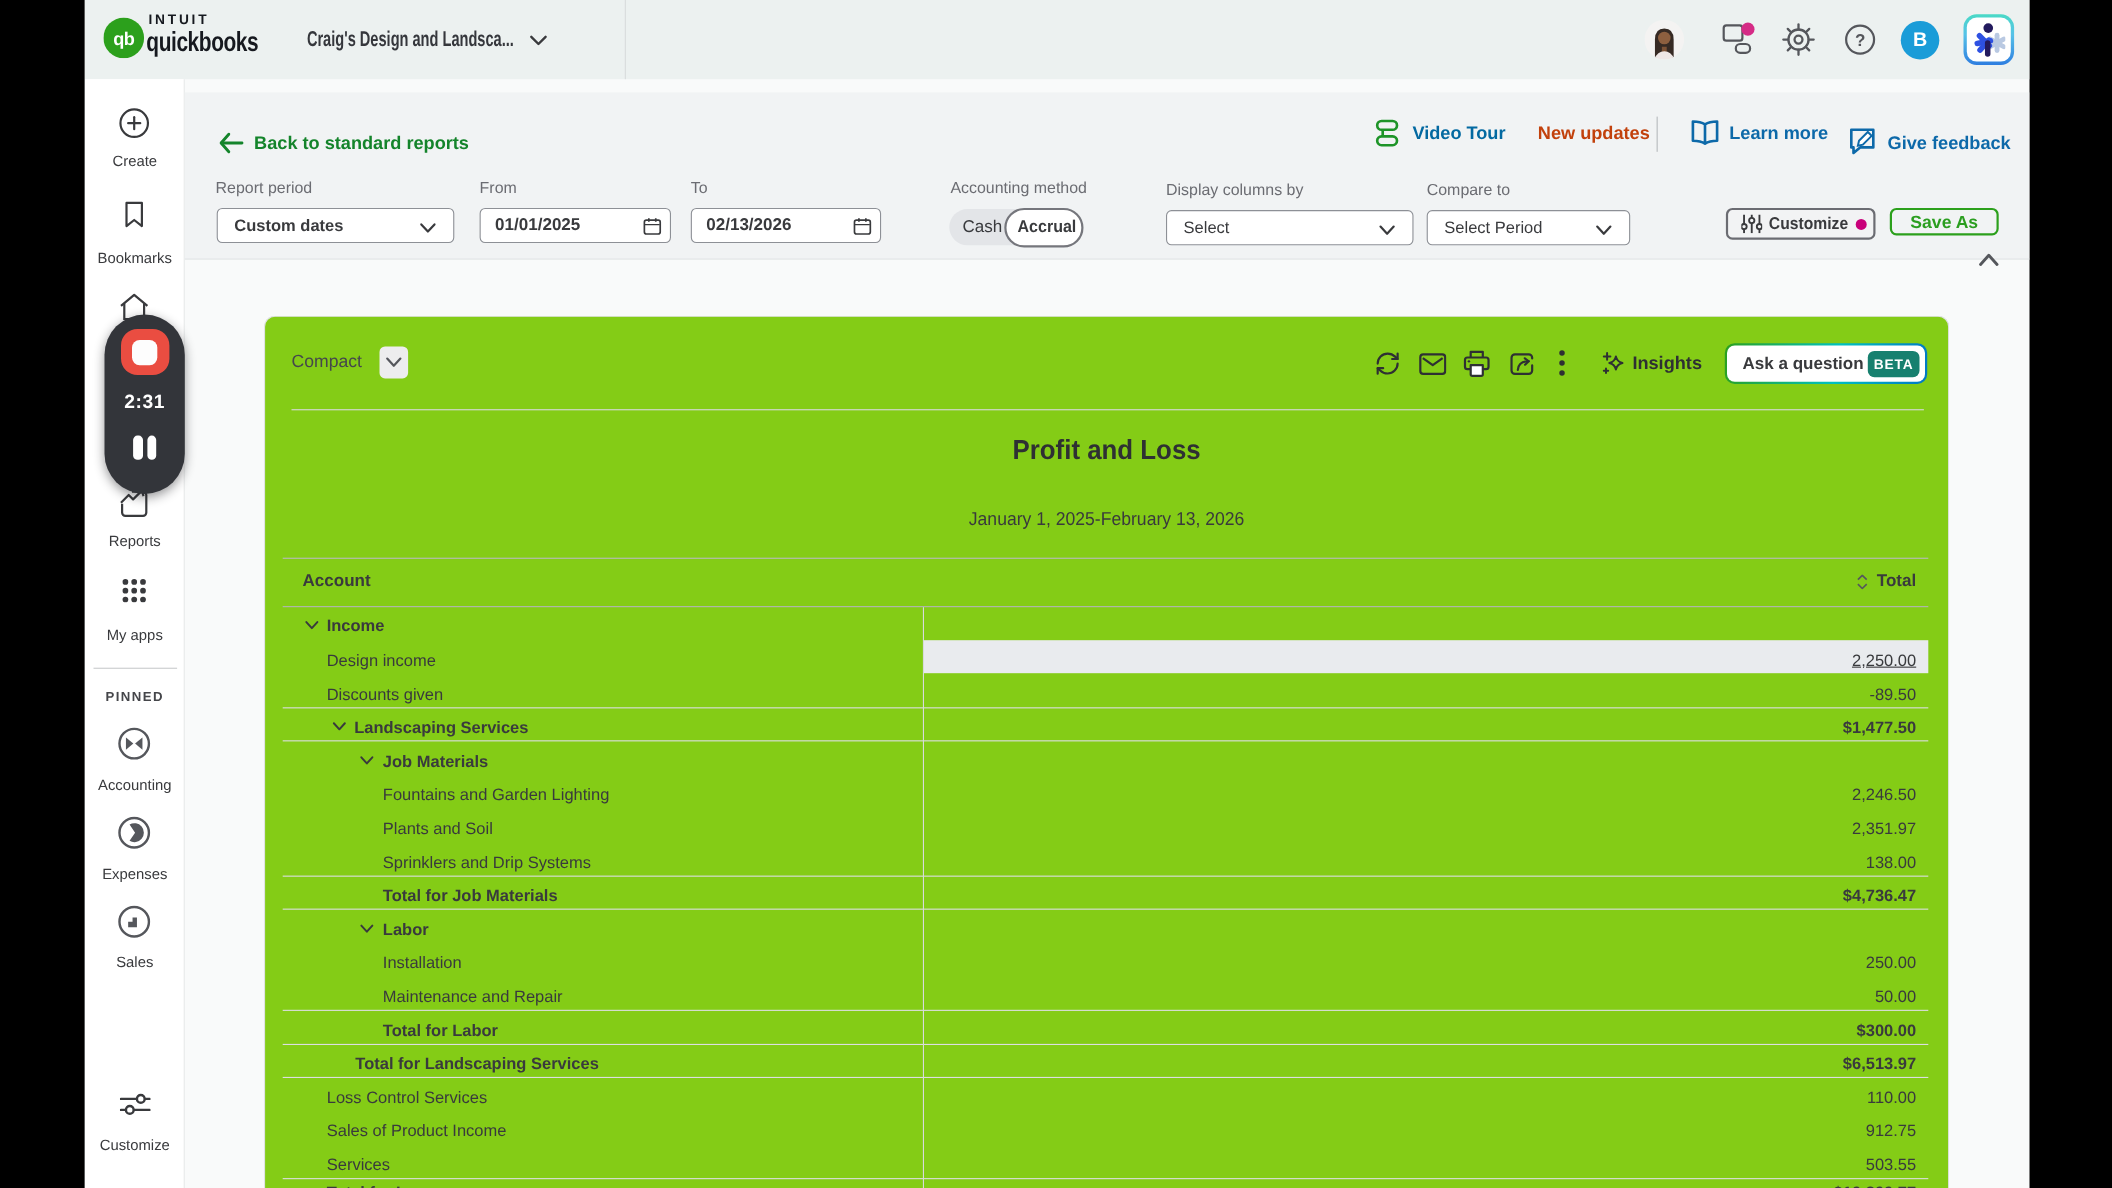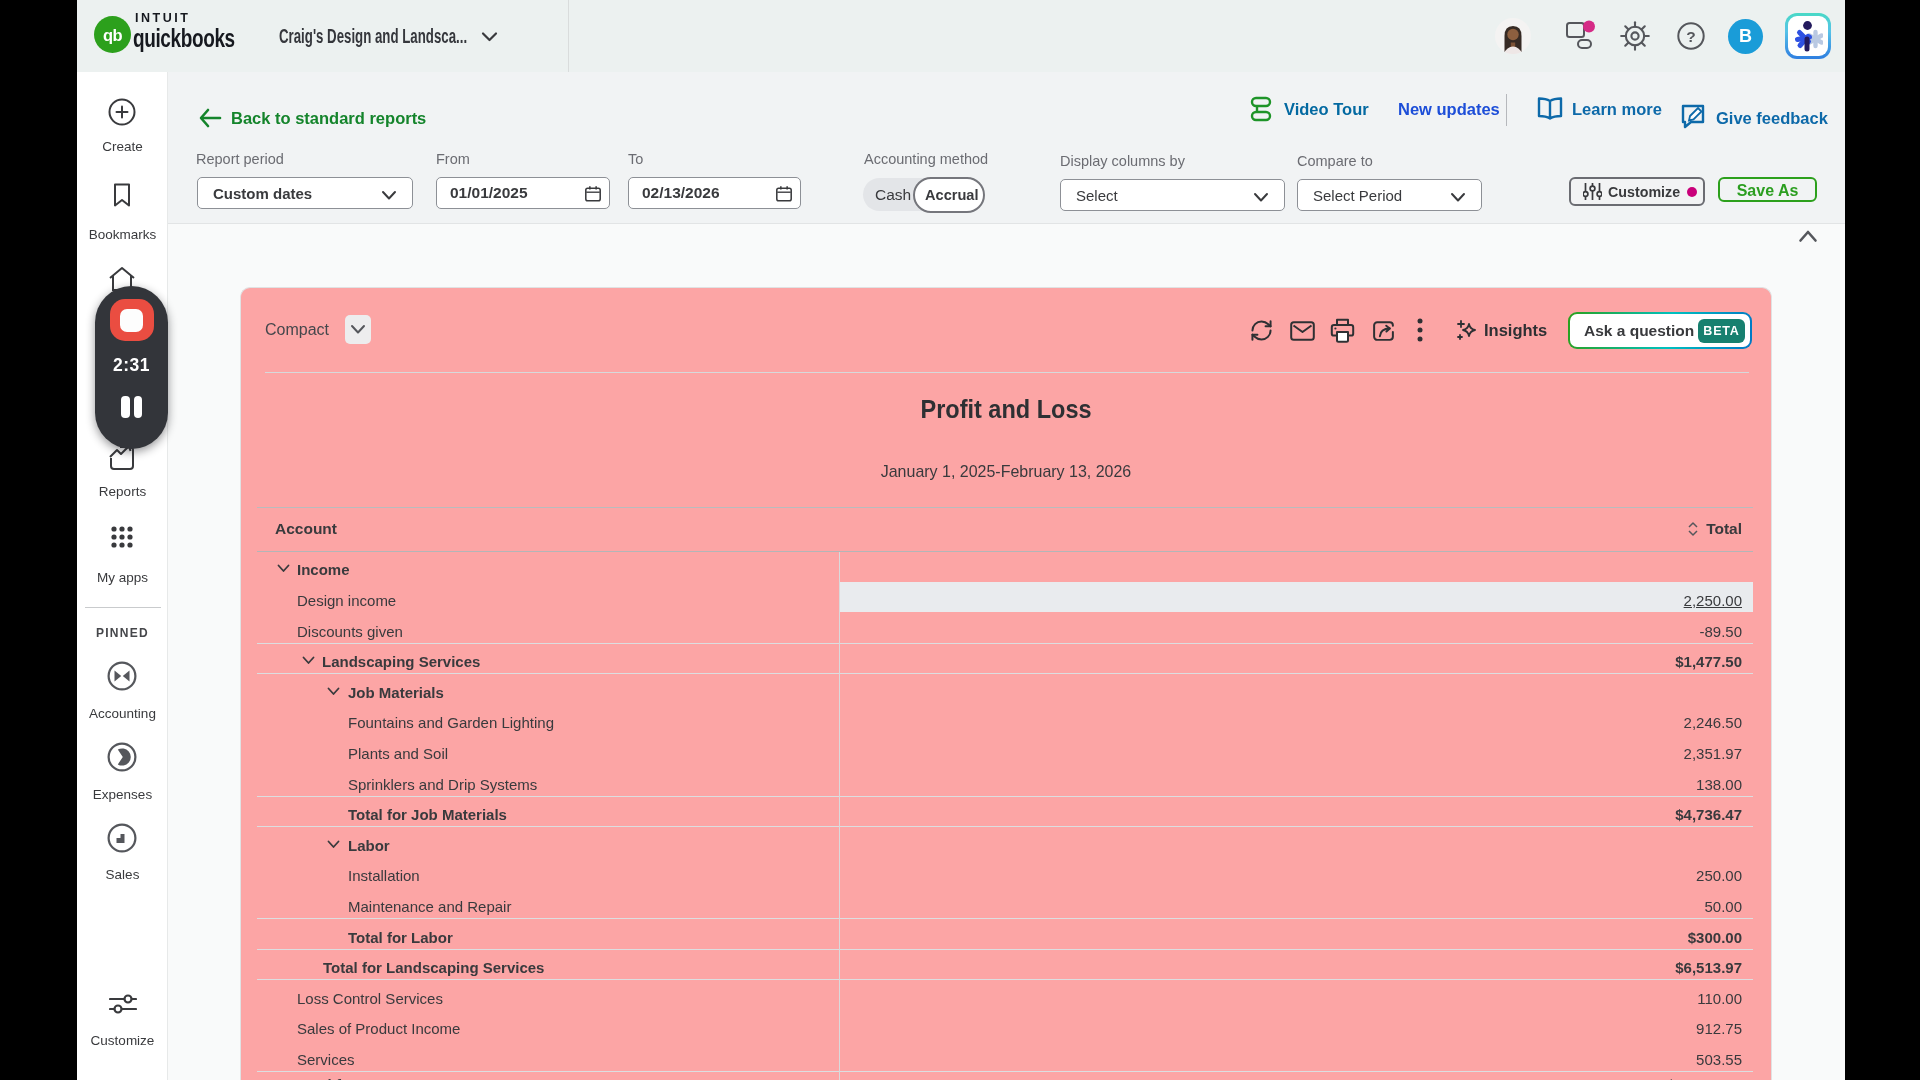--- a/index.html
+++ b/index.html
@@ -9,25 +9,25 @@
   #app { position:absolute; left:77px; top:0; width:1768px; height:1080px; background:#f9fafa; overflow:hidden; }
   
   #hdr { position:absolute; left:0; top:0; width:1768px; height:72px; background:#ecf1f0; }
   #hdr .vdiv { position:absolute; left:491px; top:0px; width:1px; height:72px; background:#d9dcdc; }
   #srch { position:absolute; left:587px; top:14px; width:734px; height:44px; background:#fff; border:1px solid #e3e6e6; border-radius:22px; }
   #srch .ph { position:absolute; left:39px; top:11px; font-size:17.5px; color:#55565c; letter-spacing:0.3px;}
   
   #sb { position:absolute; left:0px; top:72px; width:91px; height:1008px; background:#fff; border-right:1px solid #e7e9e9; }
   .sbitem { position:absolute; width:91px; text-align:center; font-size:13.5px; color:#393a3d; }
   
-  #fpanel { position:absolute; left:91px; top:72px; width:1677px; height:152px; background:#f1f3f4; border-bottom:1px solid #e2e4e5;padding-left:47px;}
+  #fpanel { position:absolute; left:91px; top:84px; width:1677px; height:152px; background:#f1f3f4; border-bottom:1px solid #e2e4e5;padding-left:47px;}
   .flabel { position:absolute; font-size:14.5px; color:#6b6c72; }
   .fbox { position:absolute; top:105px; height:32px; background:#fff; border:1px solid #8d9096; border-radius:5px; font-size:15px; }
   
-  #card { position:absolute; left:163px; top:287px; width:1532px; height:793px; background:#fca5a5; border:1px solid #e0e2e3; border-radius:10px 10px 0 0; border-bottom:none; }
+  #card { position:absolute; left:163px; top:287px; width:1532px; height:793px; background:#84cc16; border:1px solid #e0e2e3; border-radius:10px 10px 0 0; border-bottom:none; }
   .row { position:absolute; left:0; width:1530px; height:30.6px; font-size:15px; }
   .row .nm { position:absolute; top:10px; white-space:nowrap; }
   .row .val { position:absolute; right:29px; top:10px; }
   .b { font-weight:bold; }
   .hline { position:absolute; height:1px; background:#dcdee0; left:16px; width:1496px; }
   svg { display:block; }
 </style>
 </head>
 <body>
 <div id="app">
@@ -185,21 +185,21 @@
       <line x1="3.5" y1="10" x2="22" y2="10" stroke="#14842b" stroke-width="2.6" stroke-linecap="round"></line>
     </svg>
     <div class="abs" style="left:63px;top:37px;font-size:16.5px;font-weight:bold;color:#14842b">Back to standard reports</div>
 
     <svg class="abs" style="left:1080px;top:24px" width="26" height="26" viewBox="0 0 26 26">
       <rect x="4" y="2" width="18" height="8" rx="4" stroke="#1e9428" stroke-width="2.4" fill="none"></rect>
       <rect x="4" y="16" width="18" height="8" rx="4" stroke="#1e9428" stroke-width="2.4" fill="none"></rect>
       <line x1="9" y1="10" x2="9" y2="16" stroke="#1e9428" stroke-width="2.4"></line>
     </svg>
     <div class="abs" style="left:1116px;top:28px;font-size:16.5px;font-weight:bold;color:#0369a1">Video Tour</div>
-    <div class="abs" style="left:1230px;top:28px;font-size:16.5px;font-weight:bold;color:#1d4ed8">New updates</div>
+    <div class="abs" style="left:1230px;top:28px;font-size:16.5px;font-weight:bold;color:#c2410c">New updates</div>
     <div class="abs" style="left:1338px;top:22px;width:1px;height:32px;background:#b6b8bc"></div>
     <svg class="abs" style="left:1368px;top:25px" width="28" height="24" viewBox="0 0 28 24">
       <path d="M14 4 Q10 1.5 3 1.5 V19 Q10 19 14 21.5 Q18 19 25 19 V1.5 Q18 1.5 14 4 Z M14 4 V21" stroke="#0d69a9" stroke-width="2.4" fill="none" stroke-linejoin="round"></path>
     </svg>
     <div class="abs" style="left:1404px;top:28px;font-size:16.5px;font-weight:bold;color:#0d69a9">Learn more</div>
     <svg class="abs" style="left:1512px;top:30px" width="30" height="30" viewBox="0 0 30 30">
       <path d="M3 4 h20 v16 h-12 l-6 5 v-5 h-2 z" stroke="#0d69a9" stroke-width="2.4" fill="none" stroke-linejoin="round"></path>
       <path d="M10 14 l8 -8 l3.5 3.5 l-8 8 l-4.5 1 z" stroke="#0d69a9" stroke-width="1.8" fill="#fff"></path>
     </svg>
     <div class="abs" style="left:1548px;top:37px;font-size:16.5px;font-weight:bold;color:#0d69a9">Give feedback</div>

